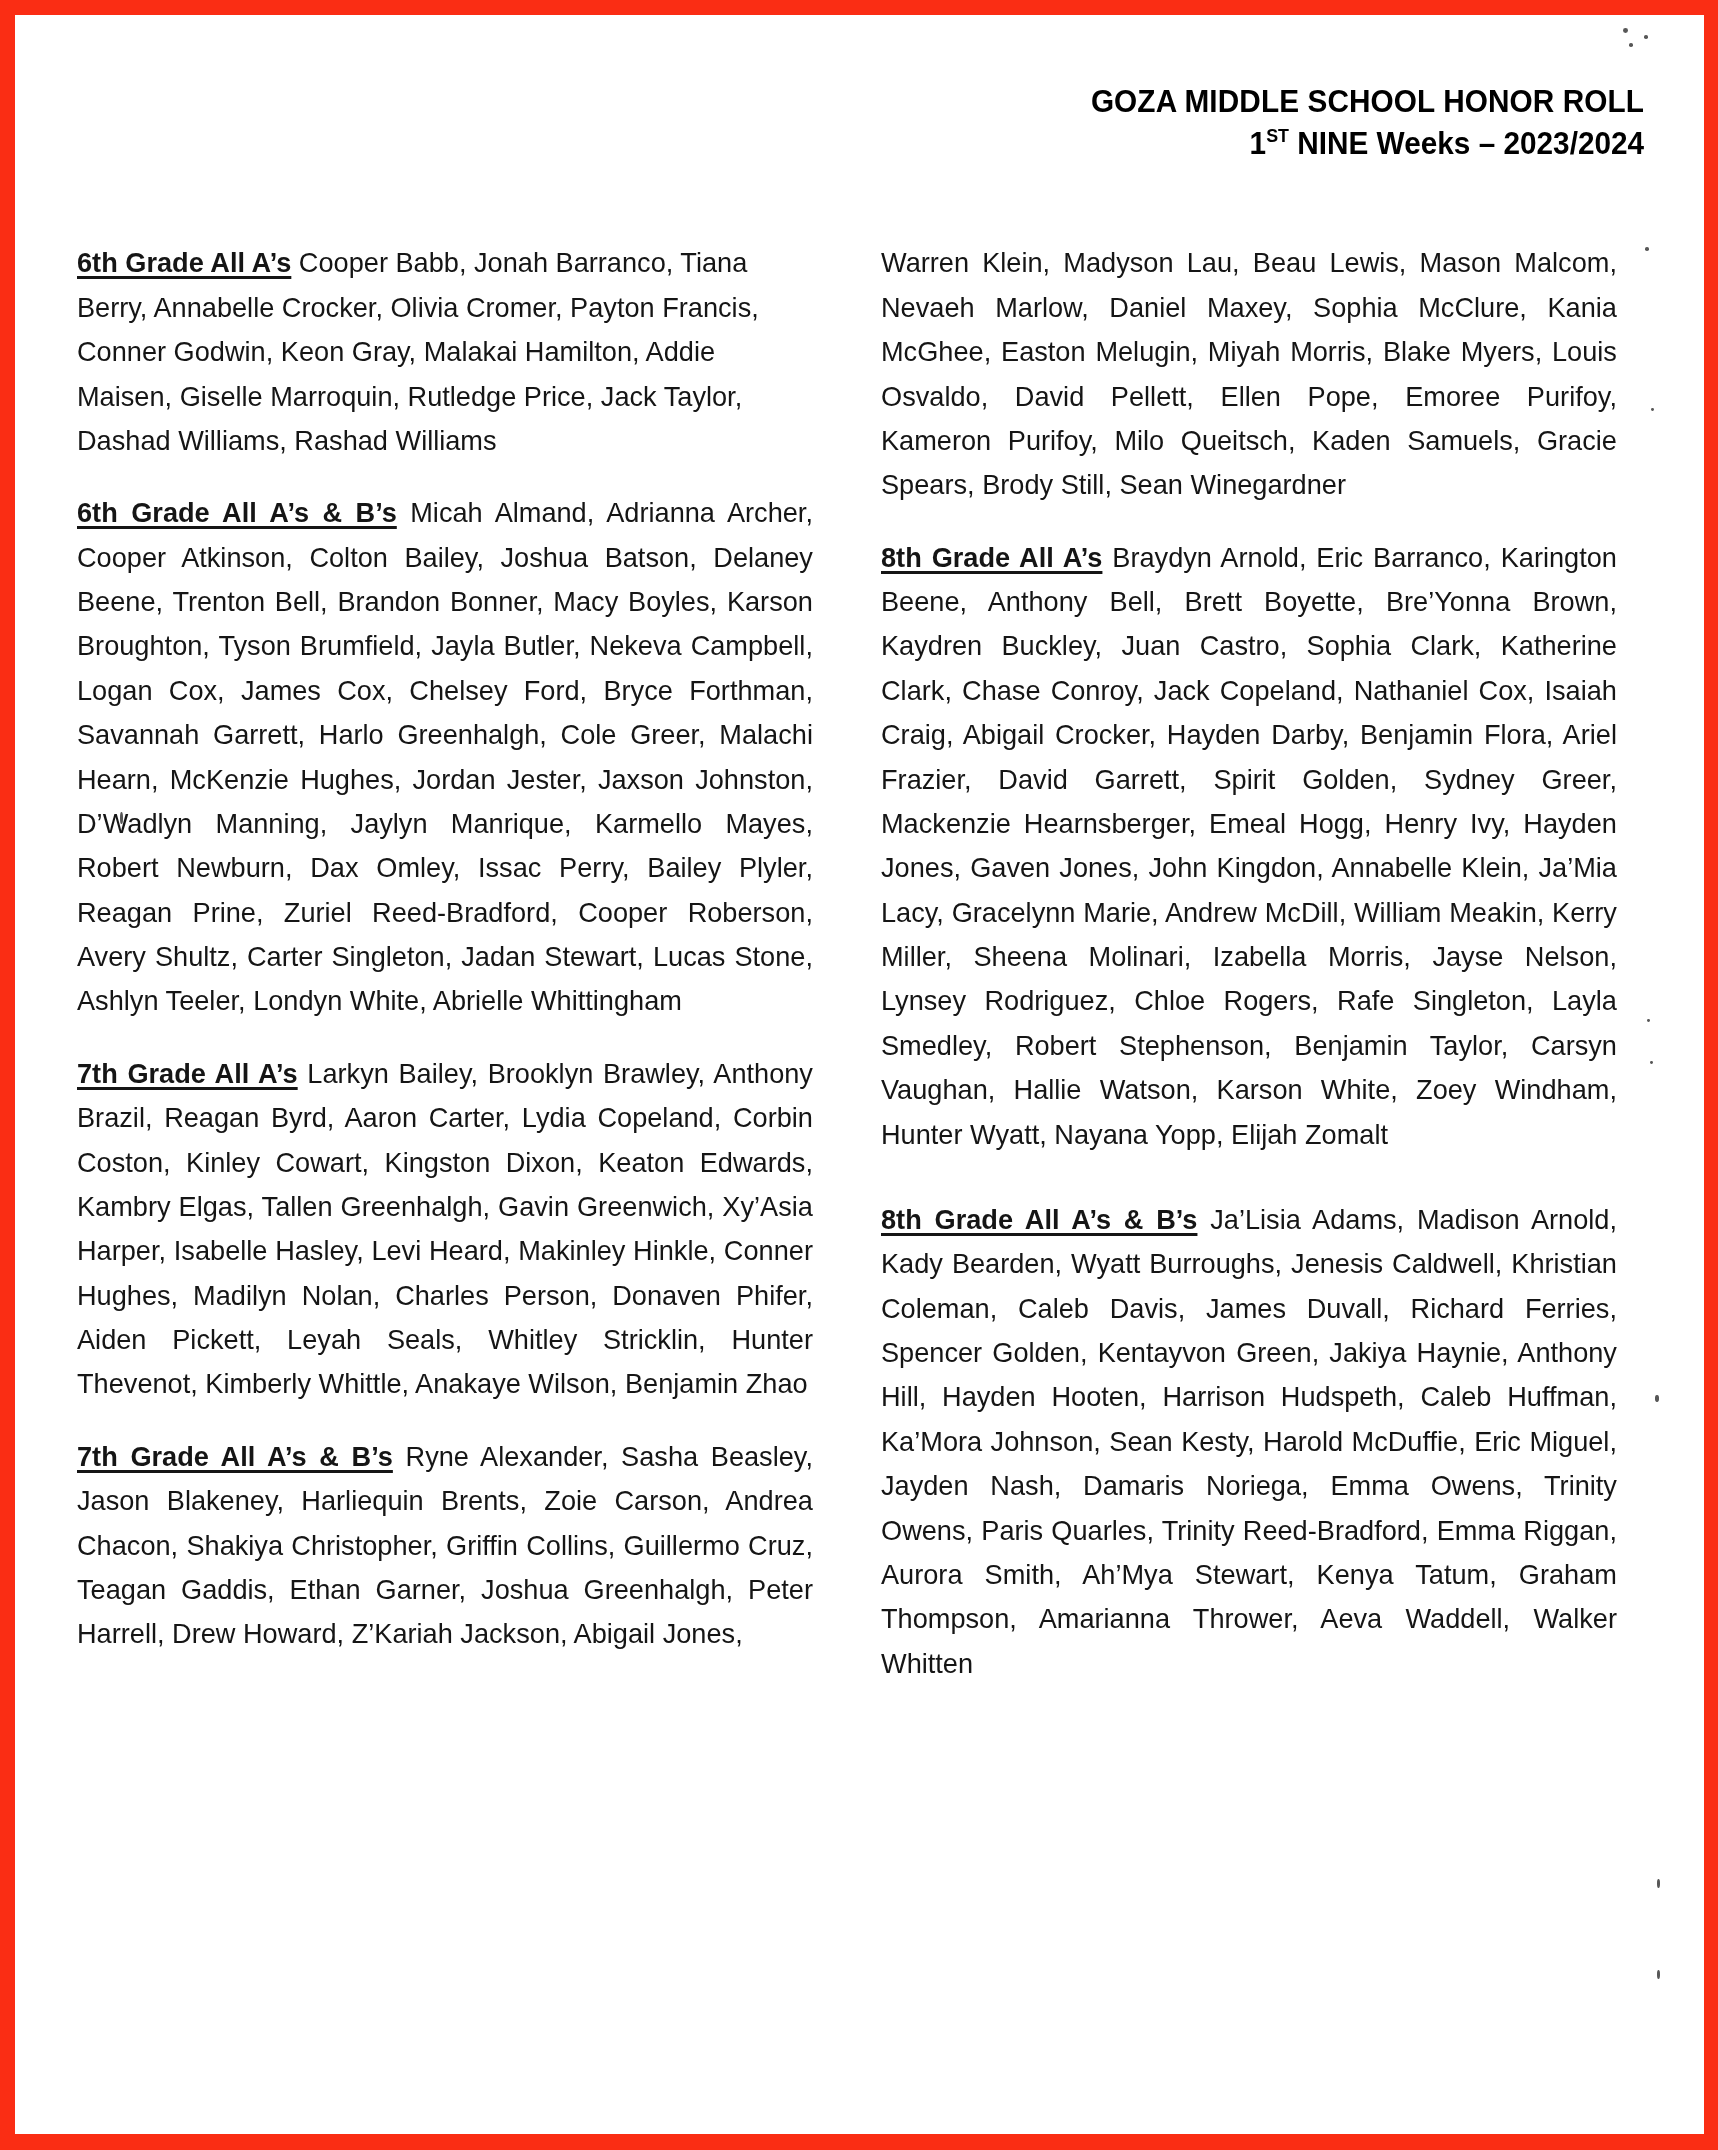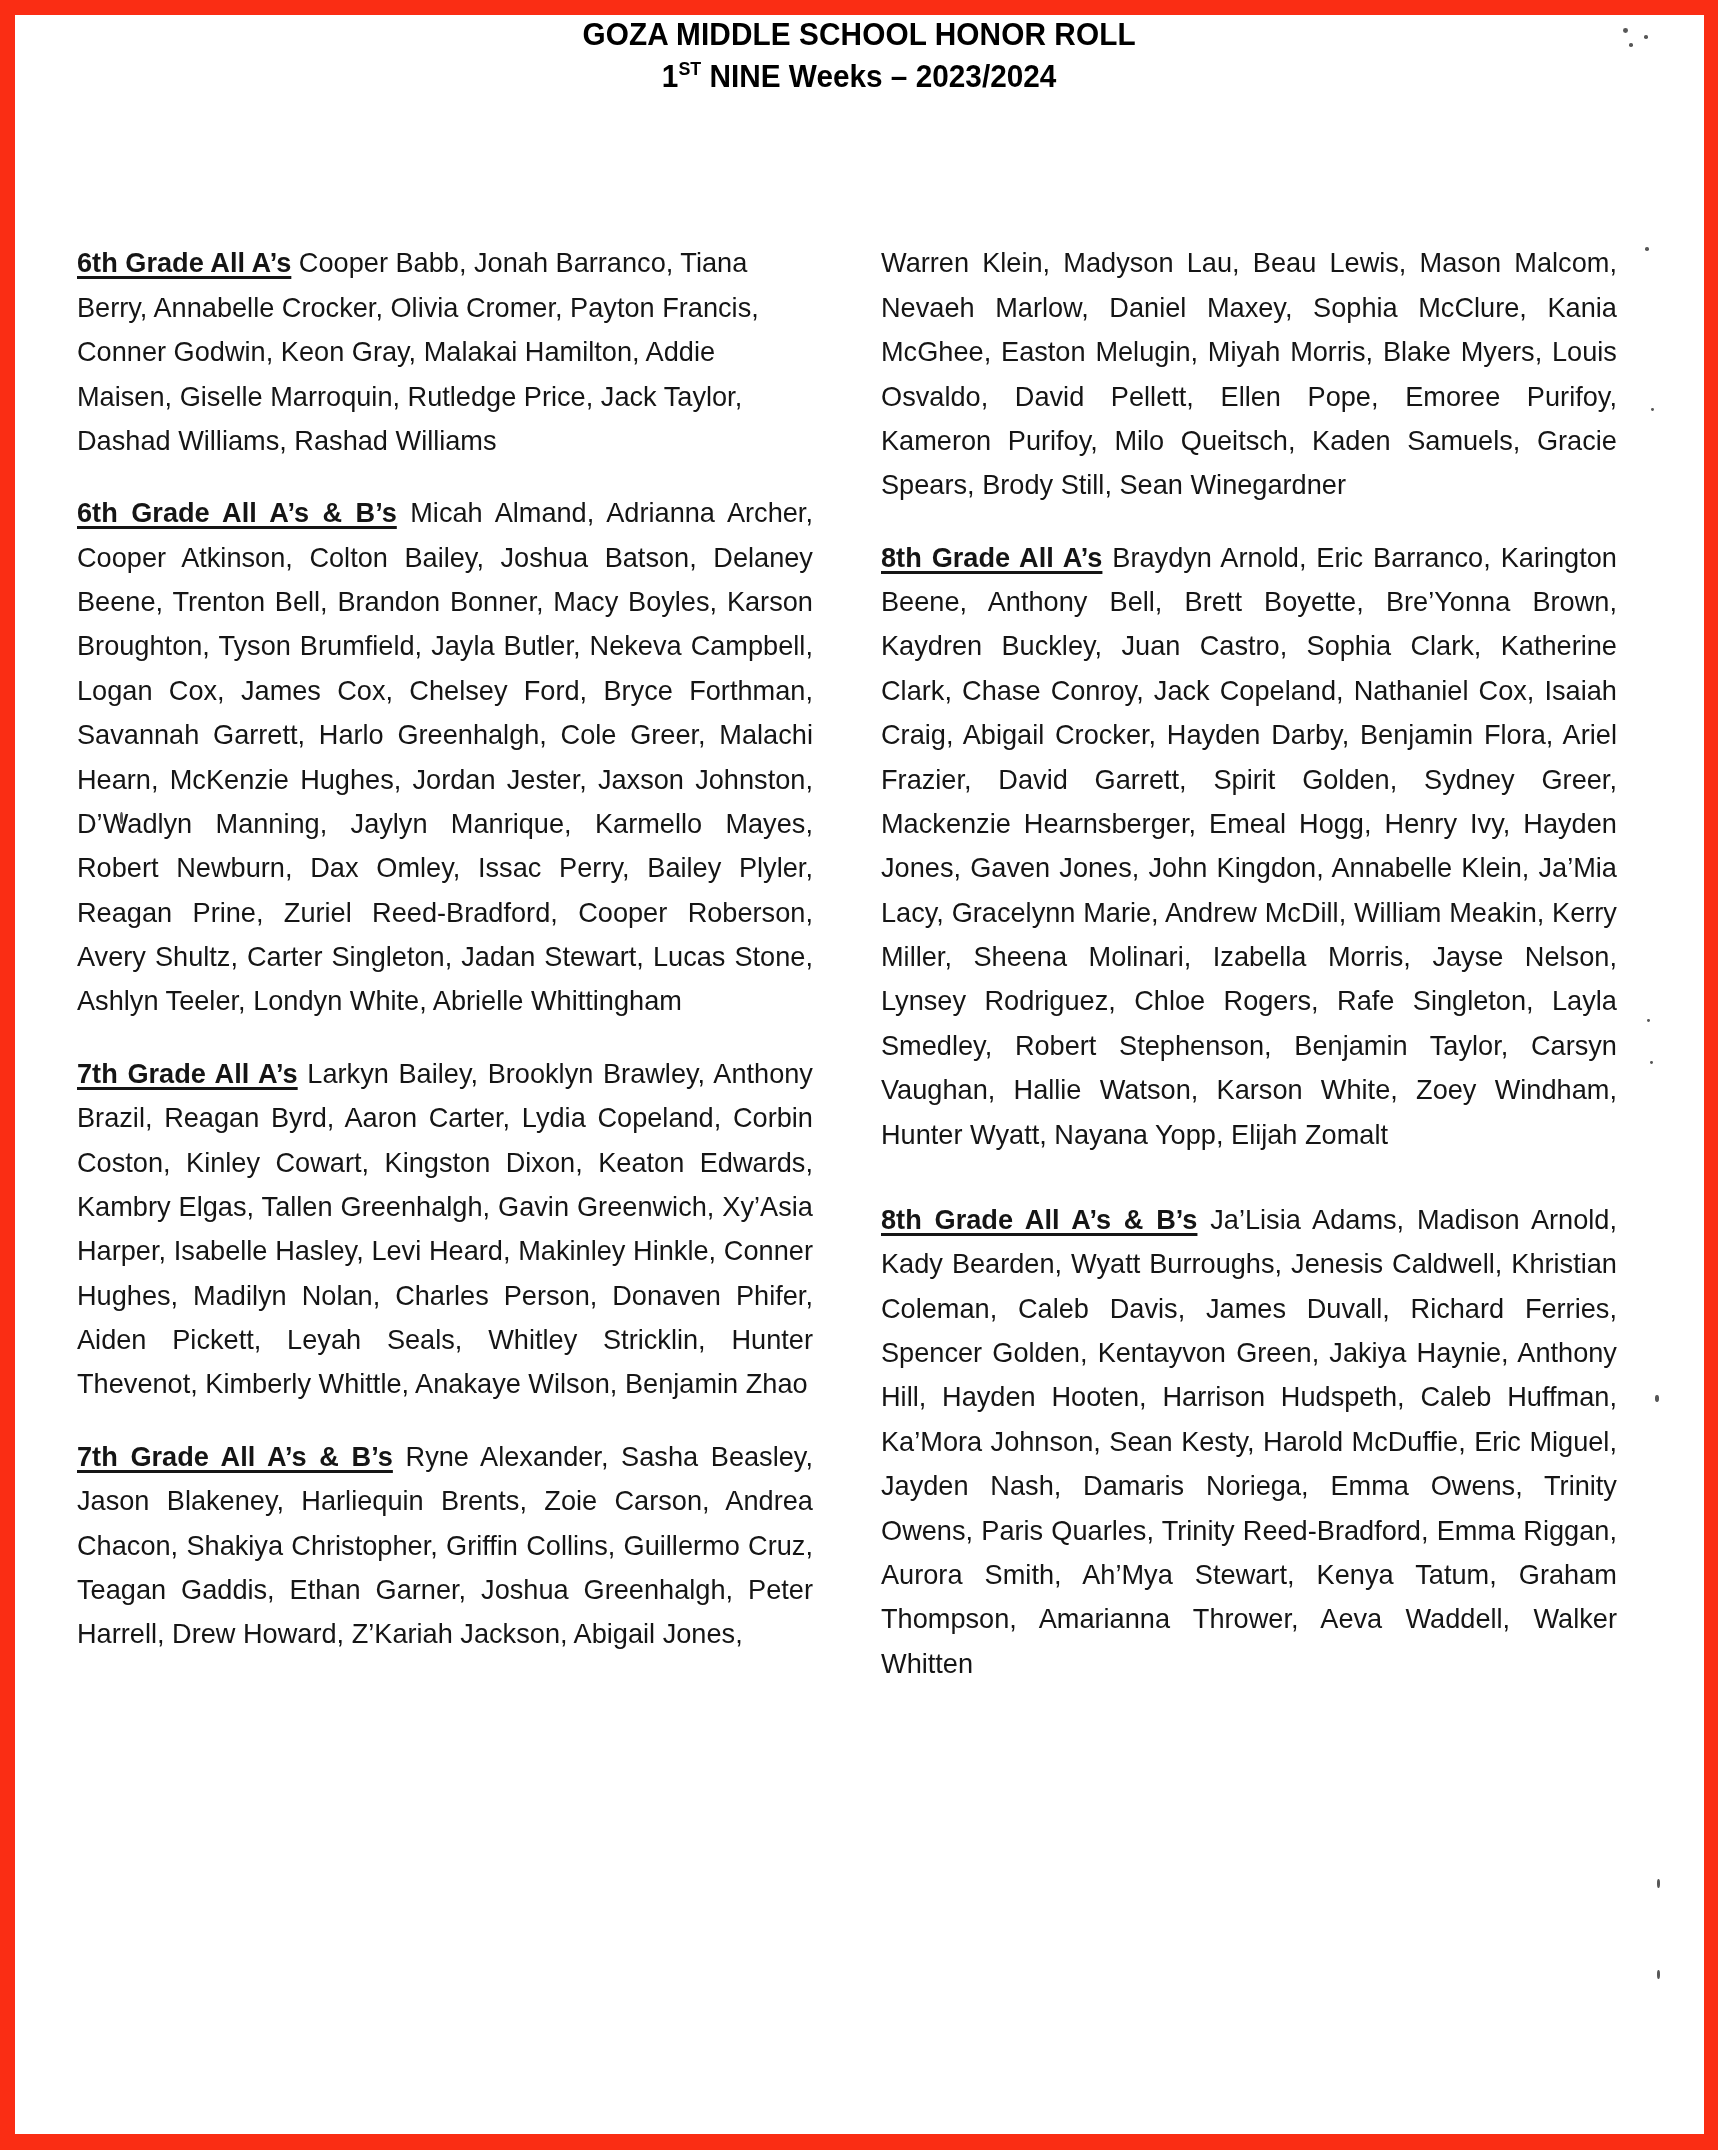--- a/index.html
+++ b/index.html
@@ -28,21 +28,22 @@
     position: relative;
     box-sizing: border-box;
     width: 100%;
     height: 100%;
     background: #ffffff;
     overflow: hidden;
   }
 
   
   .title-block {
-    text-align: center;
+    padding-top: 67px;
+    text-align: right;
   }
   .doc-title {
     font-size: 32px;
     font-weight: bold;
     letter-spacing: 0.1px;
     color: #000000;
     line-height: 1.22;
     font-stretch: condensed;
     transform: scaleX(0.93);
   }

